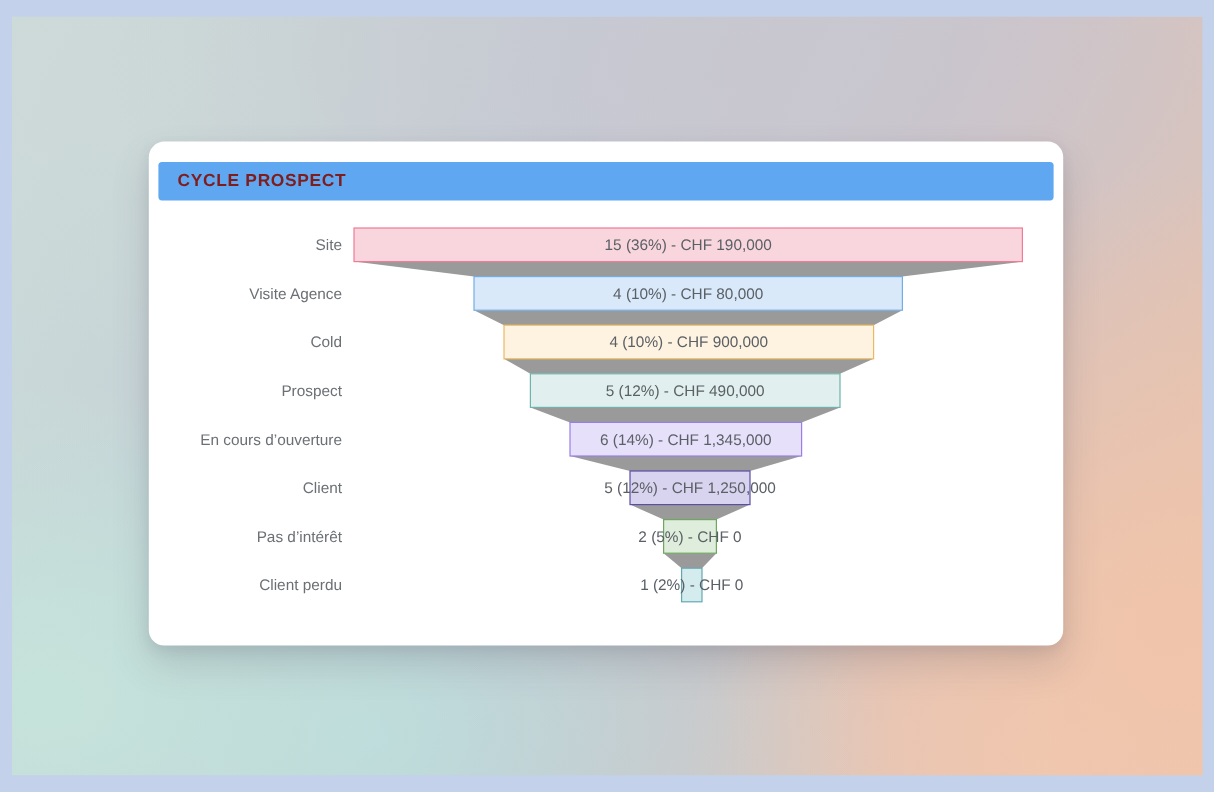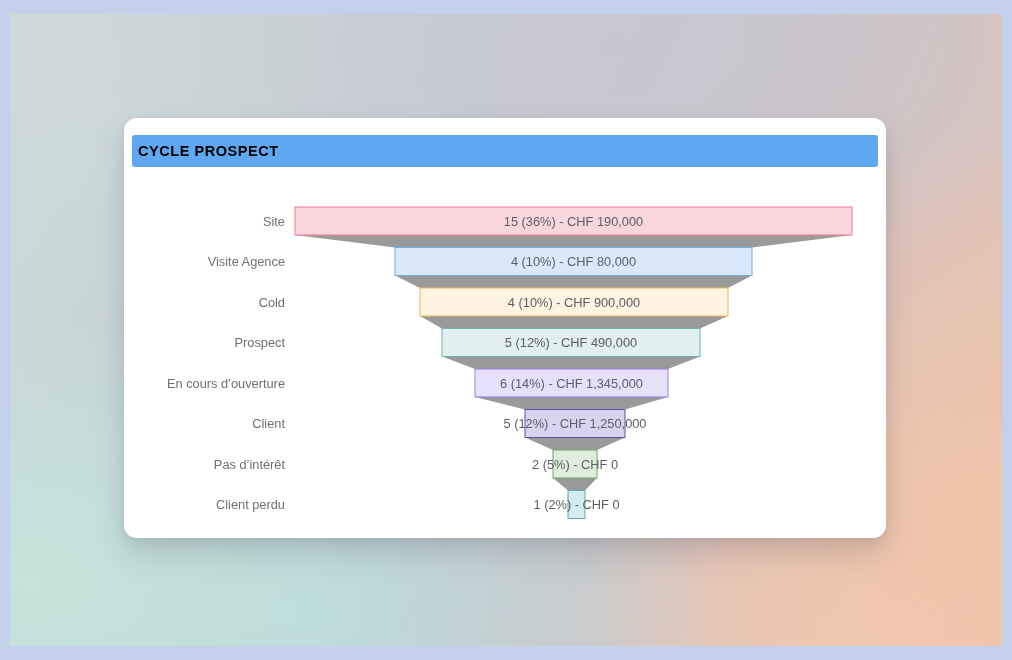--- a/index.html
+++ b/index.html
@@ -56,32 +56,32 @@
     left: 8px;
     top: 17px;
     width: 746px;
     height: 32px;
     background: #5fa7f0;
     border-radius: 3px;
     display: flex;
     align-items: center;
   }
   #card-header-title {
-    color: #000000;
+    color: #7f1d1d;
     font-size: 14.5px;
     font-weight: bold;
     letter-spacing: 0.55px;
-    padding-left: 6px;
+    padding-left: 16px;
     white-space: nowrap;
   }
 
   #funnel-area {
     position: absolute;
     left: 0;
-    top: 72px;
+    top: 55px;
     width: 632px;
     height: 360px;
   }
   #funnel-svg {
     display: block;
   }
 
   .row-label {
     font-family: "Liberation Sans", sans-serif;
     font-size: 12.8px;

